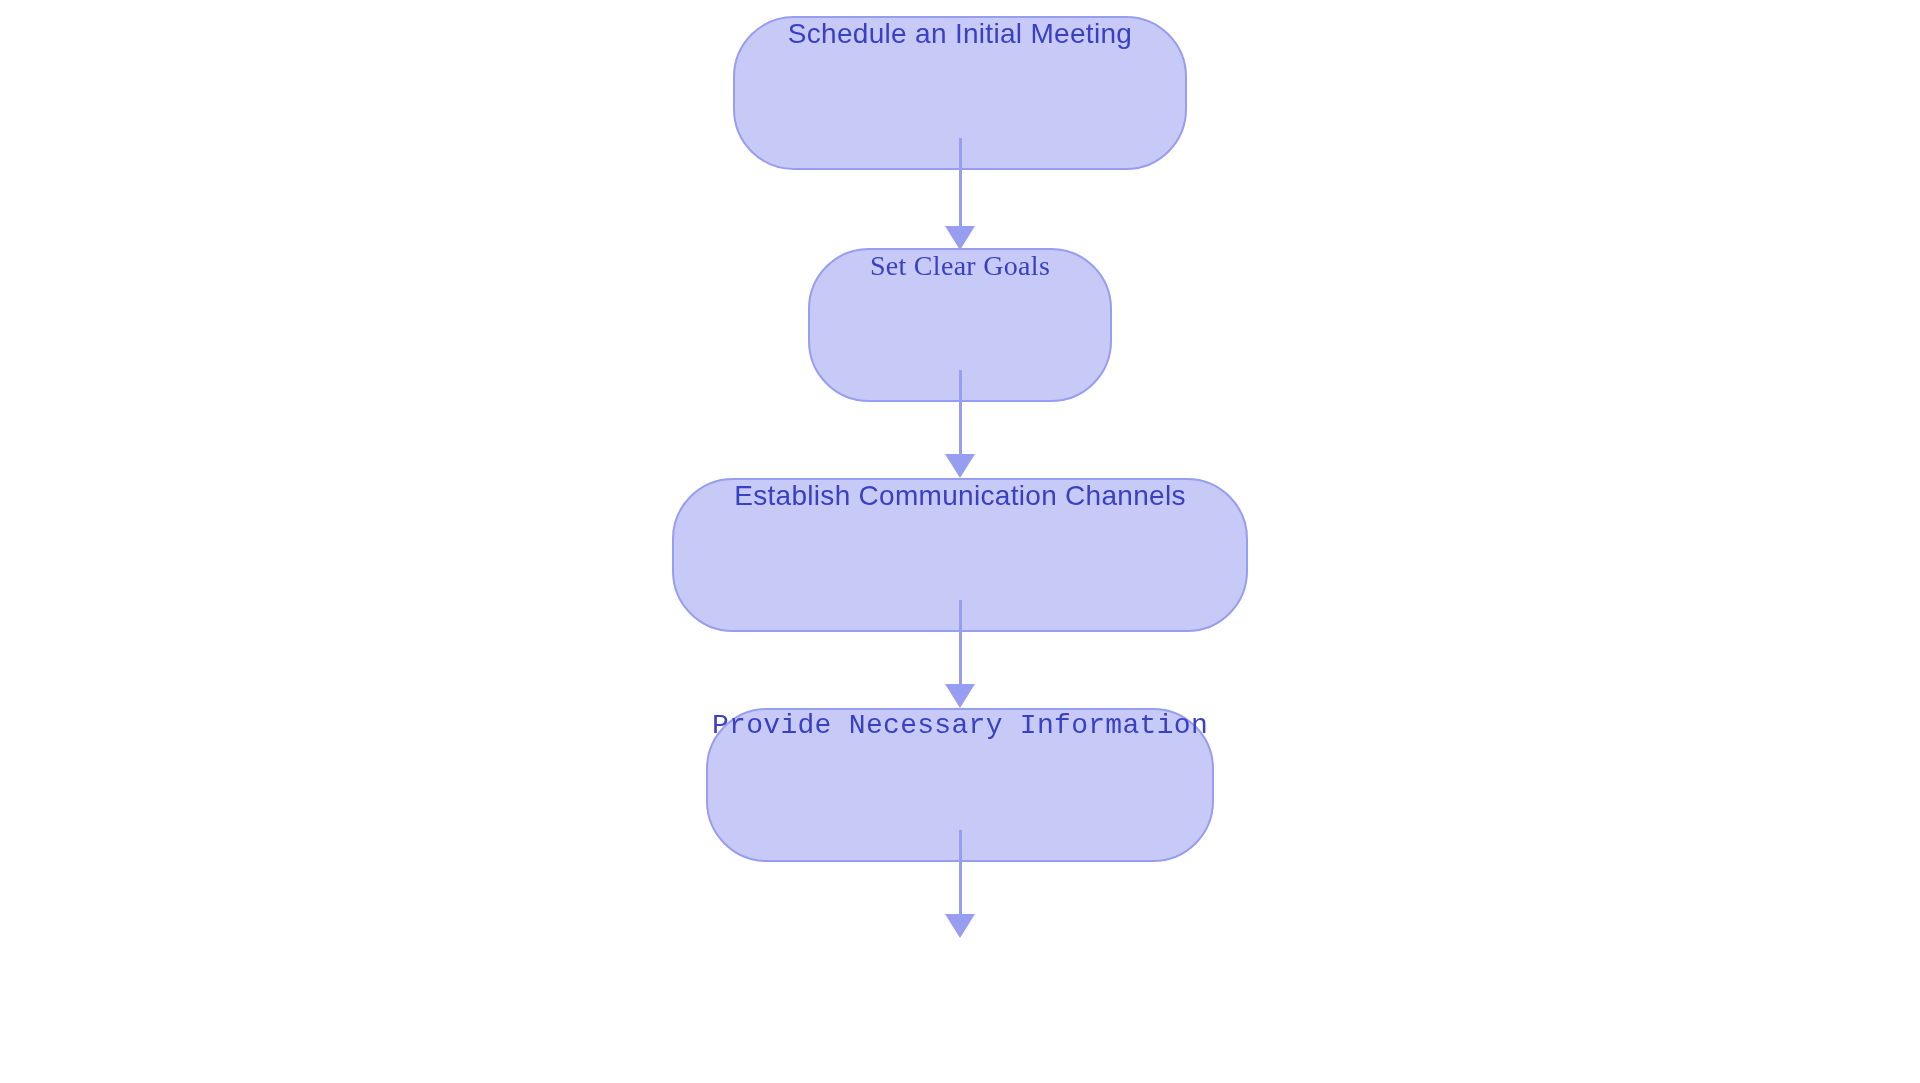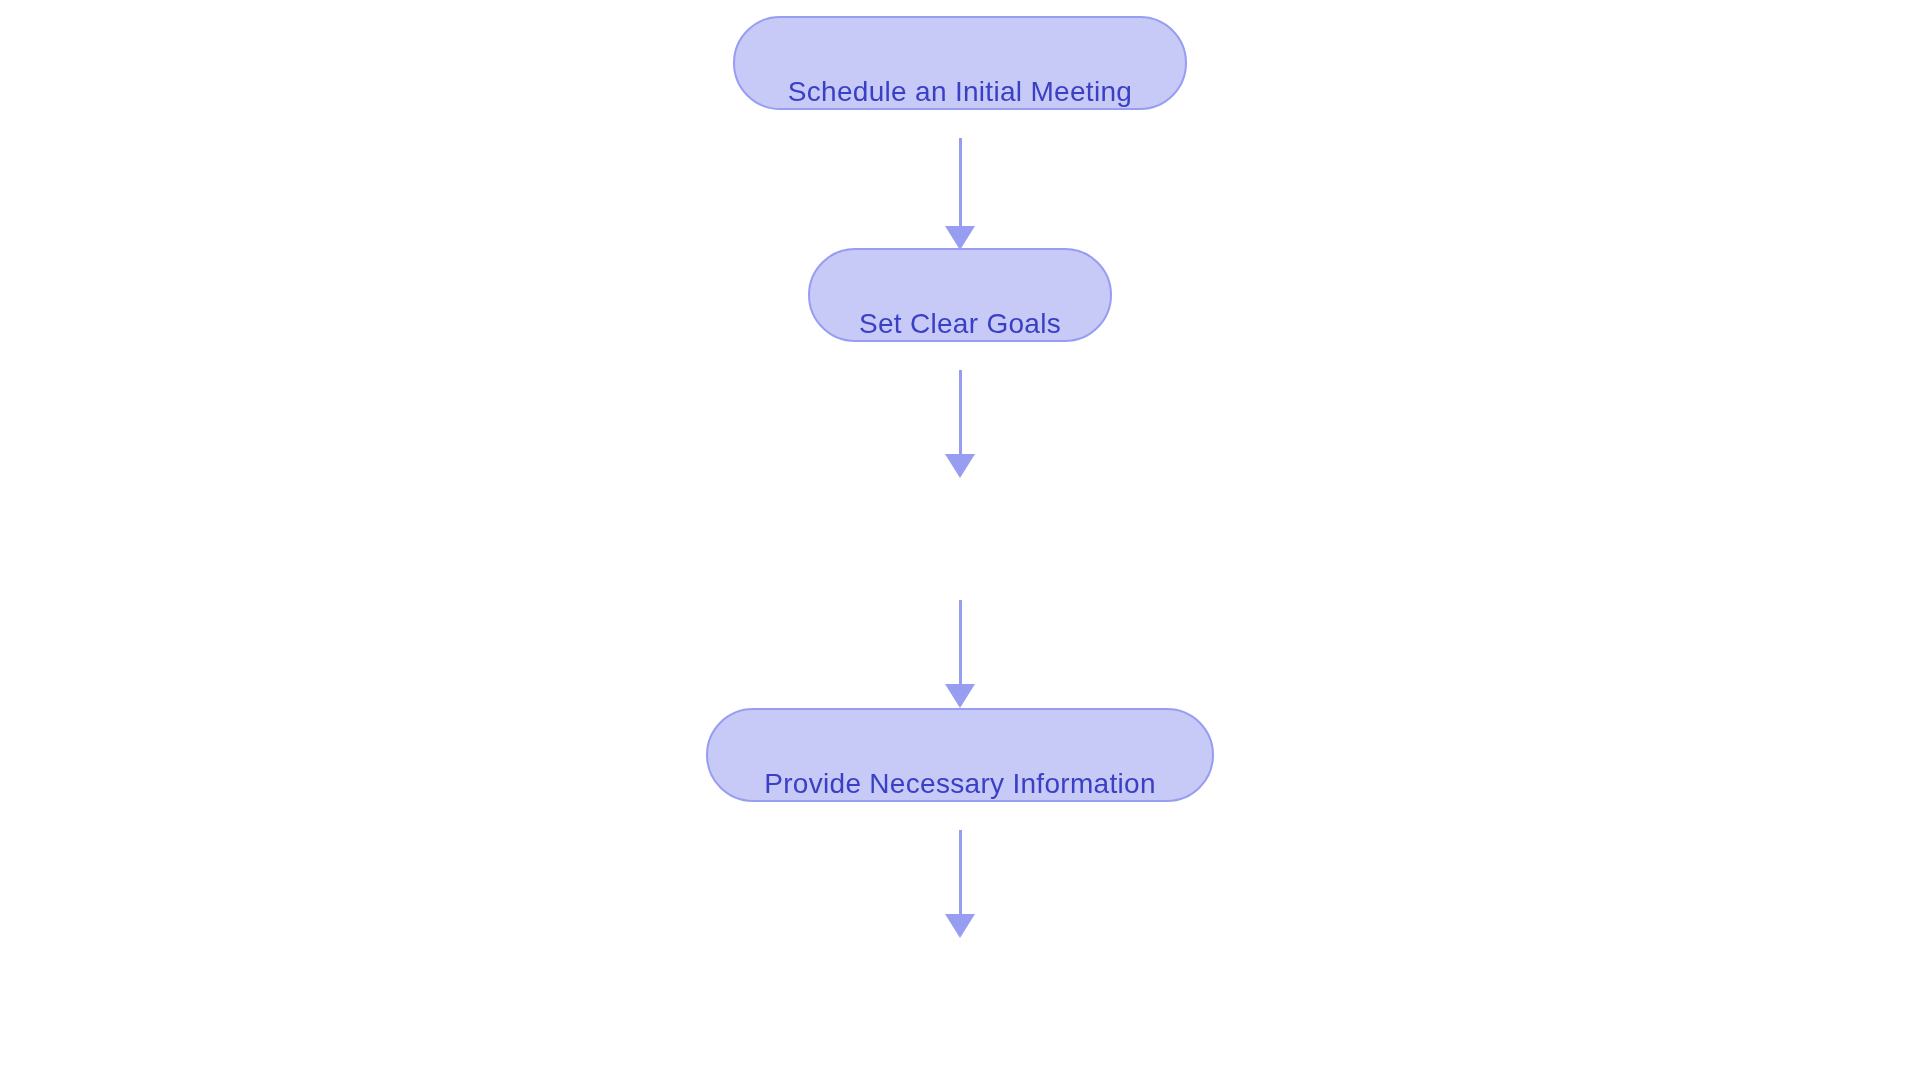--- a/index.html
+++ b/index.html
@@ -18,37 +18,37 @@
   .canvas {
     position: relative;
     width: 1920px;
     height: 1083px;
     background: var(--bg-color);
     overflow: hidden;
   }
   .node {
     position: absolute;
     box-sizing: border-box;
-    height: 94px;
+    height: 154px;
     border-radius: 61px;
     background: var(--node-fill);
     border: 2px solid var(--node-border);
     display: flex;
-    align-items: flex-end;
+    align-items: flex-start;
     justify-content: center;
     color: var(--text-color);
     font-size: 28px;
     font-weight: 400;
     letter-spacing: 0.3px;
     white-space: nowrap;
   }
   .n1 { left: 733px; top: 16px;  width: 454px; }
-  .n2 { left: 808px; top: 248px; width: 304px; }
+  .n2 { left: 808px; top: 248px; width: 304px; font-family: Liberation Serif, serif; }
   .n3 { left: 672px; top: 478px; width: 576px; }
-  .n4 { left: 706px; top: 708px; width: 508px; }
+  .n4 { left: 706px; top: 708px; width: 508px; font-family: Liberation Mono, monospace; }
   .n5 { left: 771px; top: 938px; width: 378px; }
 
   .connector {
     position: absolute;
     left: 945px;              
     width: 30px;
     display: flex;
     flex-direction: column;
     align-items: center;
   }
@@ -85,20 +85,23 @@
 
   <div class="node n2">
     <span>Set Clear Goals</span>
   </div>
 
   <div class="connector a2">
     <div class="line"></div>
     <div class="head"></div>
   </div>
 
+  <div class="node n3">
+    <span>Establish Communication Channels</span>
+  </div>
 
   <div class="connector a3">
     <div class="line"></div>
     <div class="head"></div>
   </div>
 
   <div class="node n4">
     <span>Provide Necessary Information</span>
   </div>
 

